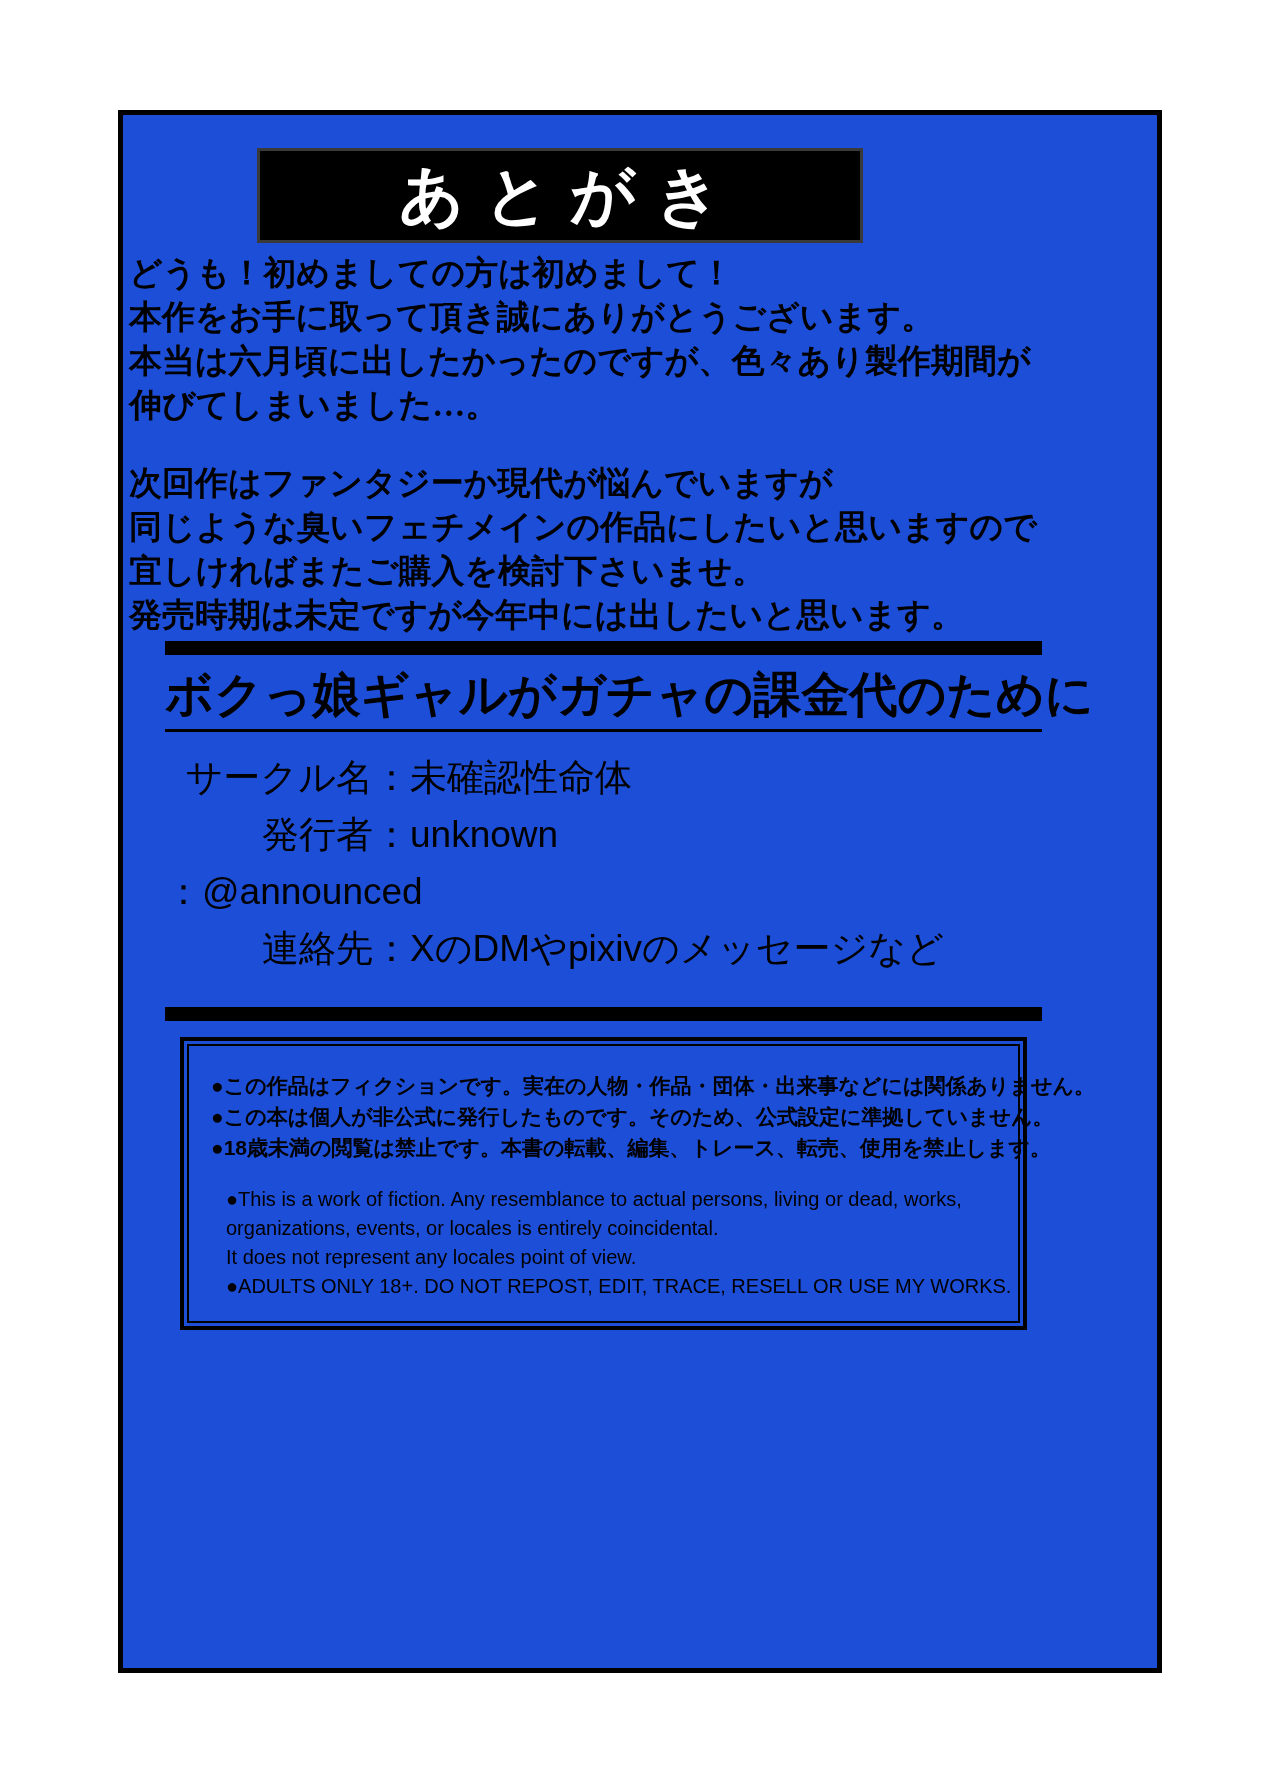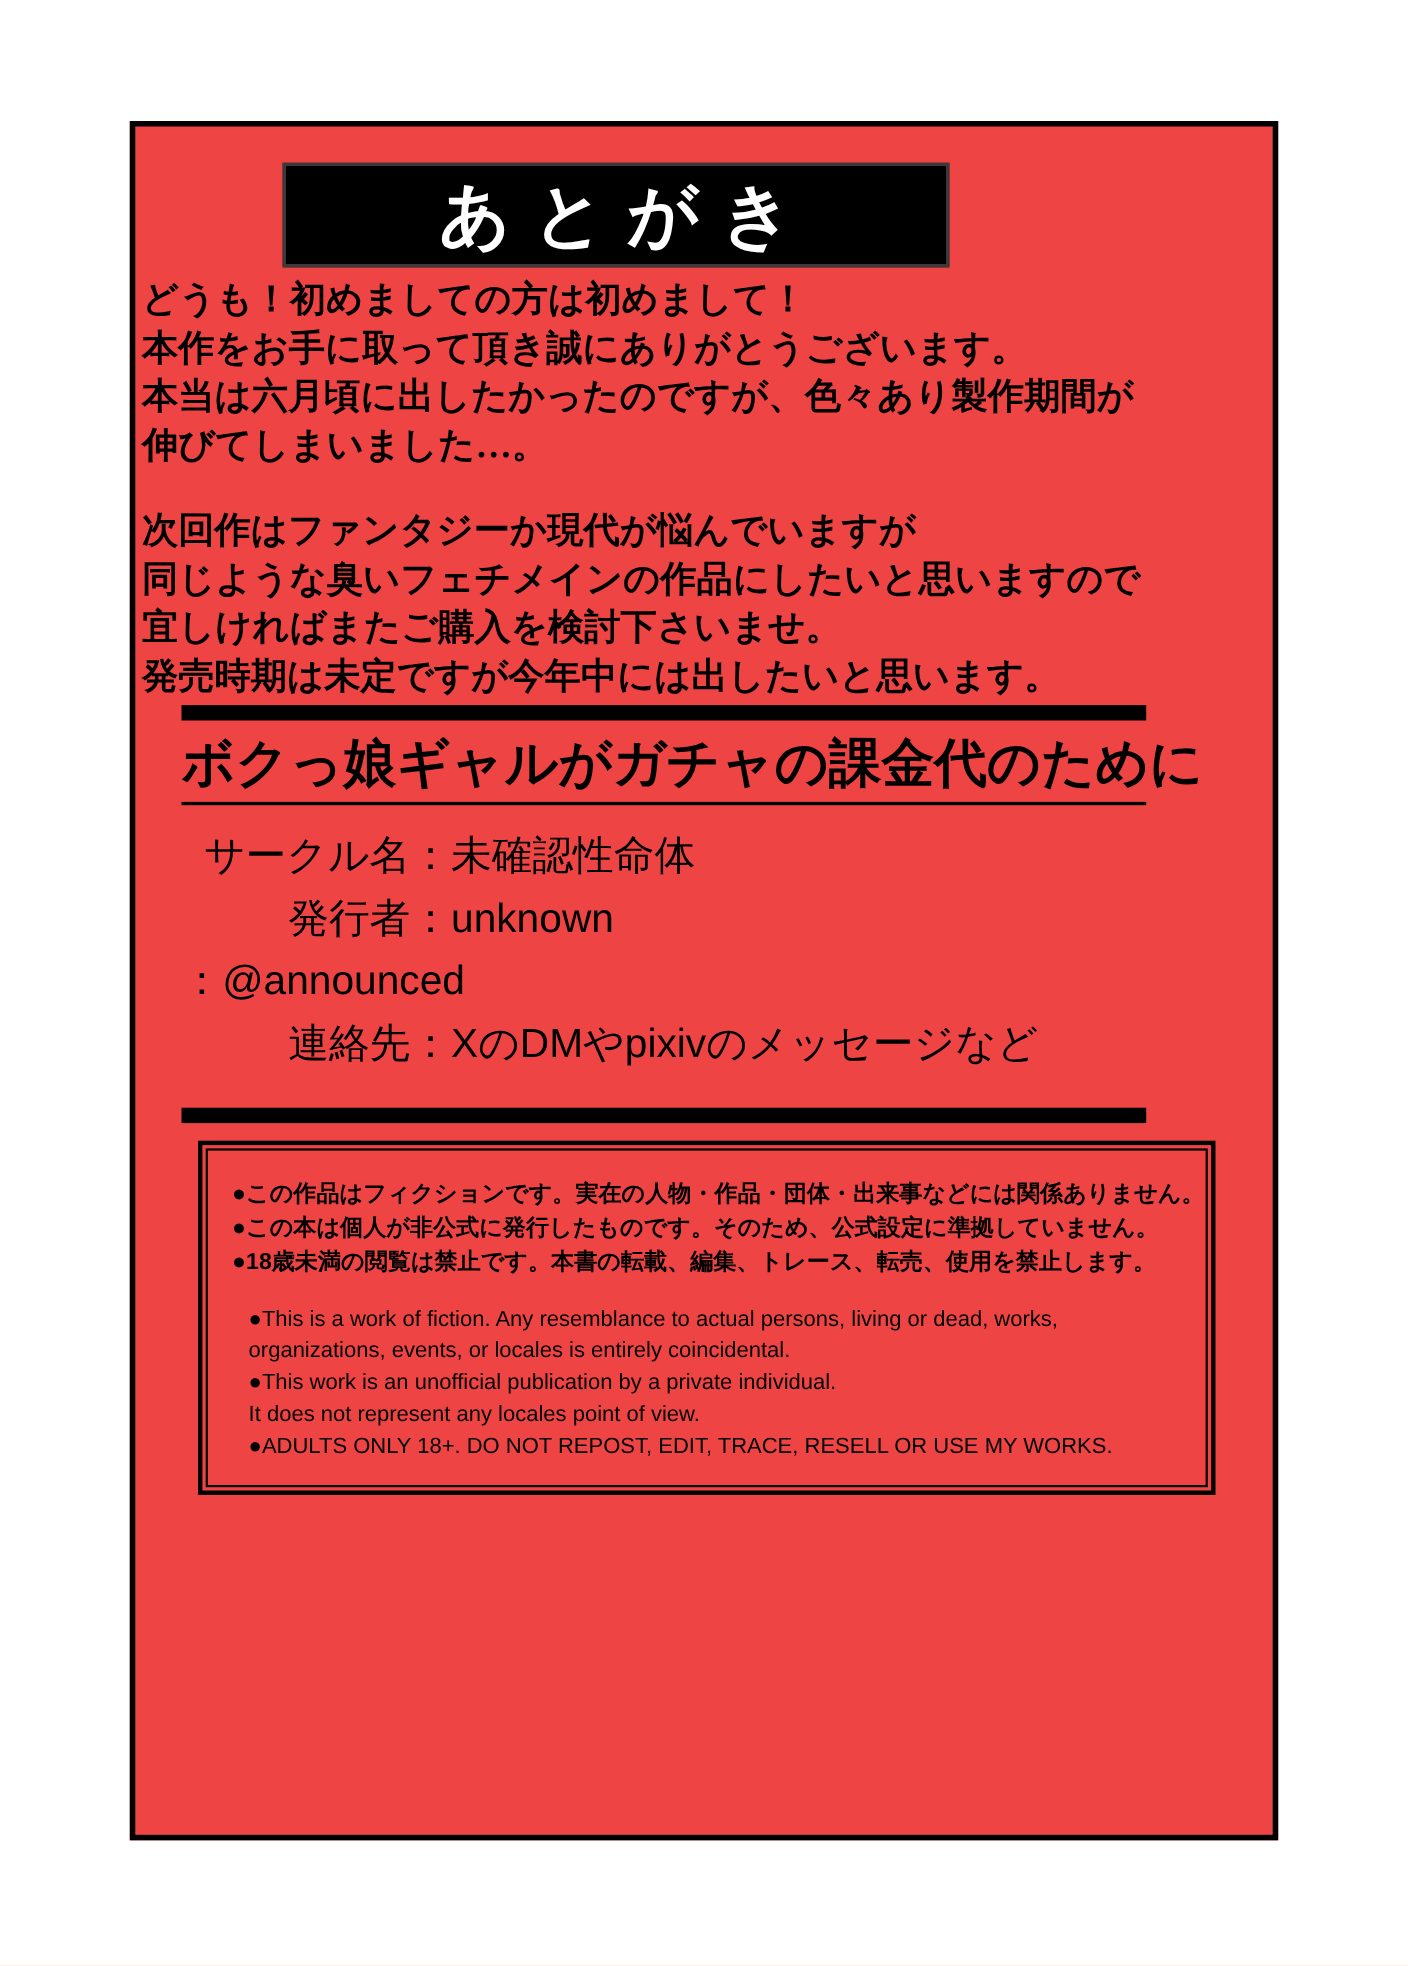--- a/index.html
+++ b/index.html
@@ -15,21 +15,21 @@
     color: #000;
   }
   .frame {
     position: absolute;
     left: 118px;
     top: 110px;
     width: 1044px;
     height: 1563px;
     border: 5px solid #000;
     box-sizing: border-box;
-    background: #ef4444;
+    background: #1d4ed8;
     overflow: hidden;
   }
   
   .banner {
     margin: 33px 0 0 134px;
     width: 606px;
     height: 95px;
     background: #000;
     border: 3px solid #3a3a3a;
     box-sizing: border-box;
@@ -85,21 +85,21 @@
     font-weight: 400;
     text-align: right;
   }
   .credit-row { display: flex; white-space: nowrap; }
   .credit-label { width: 208px; flex: none; }
   .credit-colon { flex: none; }
   .bar-bottom { margin-top: 30px; }
   
   .box-outer {
     margin: 16px 0 0 15px;
-    width: 925px;
+    width: 847px;
     border: 4px solid #000;
     padding: 3px;
     box-sizing: border-box;
   }
   .box-inner {
     border: 2px solid #000;
     padding: 24px 18px 20px 22px;
   }
   .jp-line {
     font-size: 21px;
@@ -175,21 +175,20 @@
     <div class="box-outer">
       <div class="box-inner">
         <div class="jp-block">
           <div class="jp-line">●この作品はフィクションです。実在の人物・作品・団体・出来事などには関係ありません。</div>
           <div class="jp-line">●この本は個人が非公式に発行したものです。そのため、公式設定に準拠していません。</div>
           <div class="jp-line">●18歳未満の閲覧は禁止です。本書の転載、編集、トレース、転売、使用を禁止します。</div>
         </div>
         <div class="en-block">
           <div class="en-line">●This is a work of fiction. Any resemblance to actual persons, living or dead, works,</div>
           <div class="en-line">organizations, events, or locales is entirely coincidental.</div>
-          <div class="en-line">●This work is an unofficial publication by a private individual.</div>
           <div class="en-line">It does not represent any locales point of view.</div>
           <div class="en-line">●ADULTS ONLY 18+. DO NOT REPOST, EDIT, TRACE, RESELL OR USE MY WORKS.</div>
         </div>
       </div>
     </div>
   </div>
 
 </div>
 
 </body></html>

